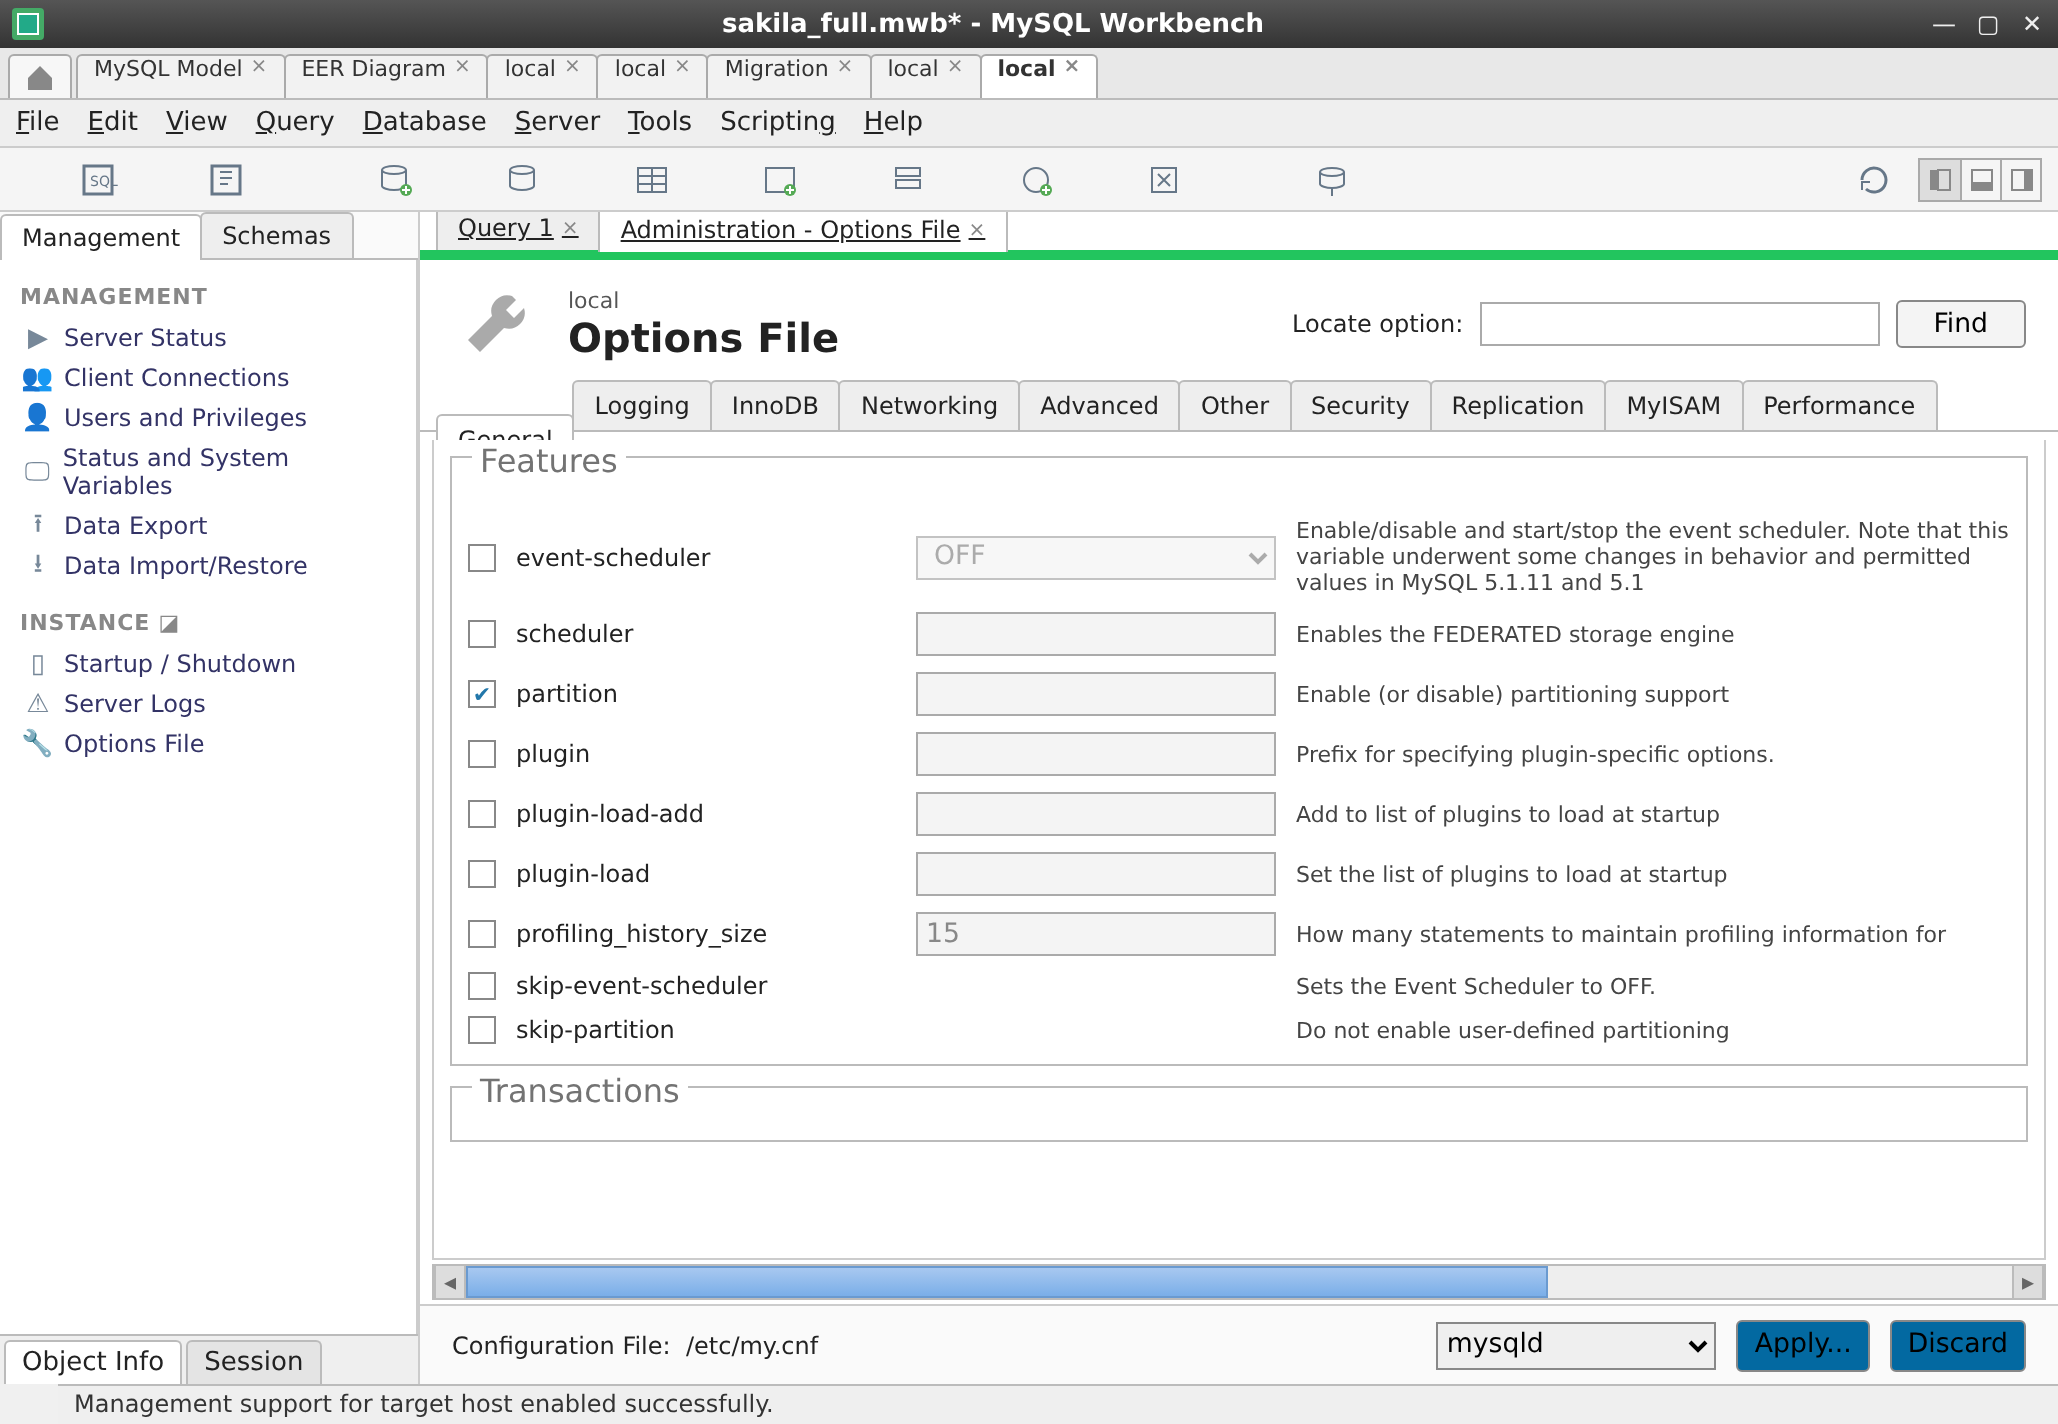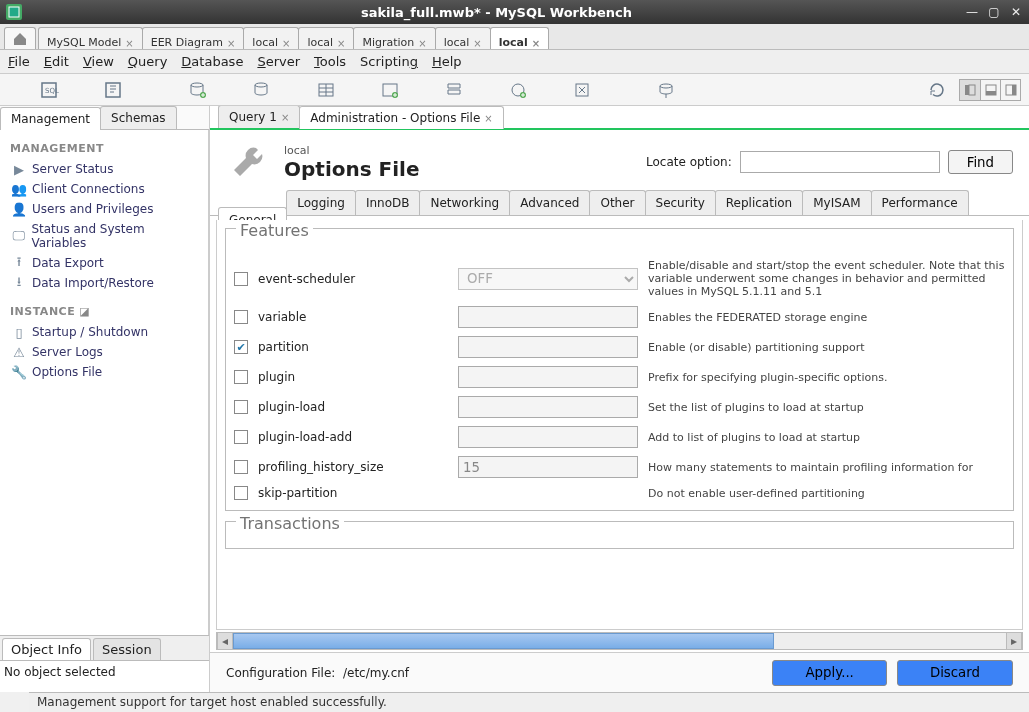--- a/index.html
+++ b/index.html
@@ -6,21 +6,21 @@
     body { background: #f0f0f0; width: 1029px; height: 712px; display: flex; flex-direction: column; overflow: hidden; font-size: 12px; color: #222; }
     
     .titlebar { height: 24px; background: linear-gradient(#555, #333); color: #fff; display: flex; align-items: center; padding: 0 6px; }
     .titlebar .ticon { width: 16px; height: 16px; background: #4a6; border-radius: 2px; margin-right: 6px; display: flex; align-items: center; justify-content: center; font-size: 10px;}
     .titlebar .title { flex: 1; text-align: center; font-weight: bold; font-size: 13px; }
     .titlebar .winbtns { display: flex; gap: 8px; }
     .titlebar .winbtn { width: 14px; height: 14px; display:flex;align-items:center;justify-content:center;color:#eee;font-size:12px;cursor:pointer;}
     
     .modeltabs { height: 26px; background: #e8e8e8; border-bottom: 1px solid #bbb; display: flex; align-items: flex-end; padding-left: 4px; gap: 0; }
     .hometab { width: 32px; height:22px; border:1px solid #aaa; border-bottom:none; background:#f7f7f7; display:flex;align-items:center;justify-content:center; border-radius:3px 3px 0 0; margin-right:2px;}
-    .mtab { height:22px; border:1px solid #aaa; border-bottom:none; background:#f2f2f2; padding:0 8px; display:flex;align-items:flex-end; border-radius:3px 3px 0 0; font-size:11px; color:#333; gap:4px; margin-right:-1px;}
+    .mtab { height:22px; border:1px solid #aaa; border-bottom:none; background:#f2f2f2; padding:0 8px; display:flex;align-items:flex-start; border-radius:3px 3px 0 0; font-size:11px; color:#333; gap:4px; margin-right:-1px;}
     .mtab.active{ background:#fff; font-weight:bold;}
     .mtab .x { color:#888; font-size:10px; cursor:pointer;}
     
     .menubar { height: 24px; background: #efefef; border-bottom: 1px solid #ccc; display: flex; align-items: center; padding: 0 8px; gap: 14px; font-size: 13px; }
     .menubar span { cursor: pointer; }
     .menubar span u { text-decoration: underline; }
     
     .toolbar { height: 32px; background: #f5f5f5; border-bottom: 1px solid #ccc; display: flex; align-items: center; padding: 0 8px; gap: 10px; }
     .toolbar .tbtn { width: 24px; height: 24px; display:flex;align-items:center;justify-content:center; color:#666; cursor:pointer; border-radius:2px;margin-left:30px;}
     .toolbar .spacer { flex: 1; }
@@ -38,21 +38,21 @@
     .mgmt .hdr { color:#888; font-weight:bold; letter-spacing:0.5px; font-size:11px; padding:4px 6px; display:flex;align-items:center;gap:4px;}
     .mgmt .item { display:flex;align-items:center;gap:6px; padding:3px 8px; color:#336; cursor:pointer;}
     .mgmt .item .ic{ width:14px;height:14px;display:flex;align-items:center;justify-content:center;color:#789; font-size:13px;}
     .bottomtabs { border-top:1px solid #bbb; background:#efefef; }
     .bottomtabs .tabrow{ display:flex; font-size:13px;}
     .bottomtabs .bt { padding:3px 8px; border:1px solid #bbb; border-bottom:none; background:#fff; border-radius:3px 3px 0 0; margin:2px 0 0 2px; cursor:pointer;}
     .bottomtabs .bt.inactive{ background:#e4e4e4;}
     .bottomtabs .content{ background:#fff; border-top:1px solid #bbb; padding:4px; height:32px;}
     
     .rightpanel { flex:1; display:flex; flex-direction:column; }
-    .qtabs { height: 24px; display:flex; align-items:flex-end; padding-left:8px; border-bottom:2px solid #22c55e; font-size:12px; gap:0;}
+    .qtabs { height: 24px; display:flex; align-items:flex-end; padding-left:8px; border-bottom:5px solid #22c55e; font-size:12px; gap:0;text-decoration:underline;}
     .qtabs .qt{ padding:4px 10px; border:1px solid #bbb; border-bottom:none; background:#eee; border-radius:3px 3px 0 0; margin-right:-1px; display:flex; align-items:center; gap:4px; cursor:pointer;}
     .qtabs .qt.active{ background:#fff; position:relative; top:1px;}
     .qtabs .qt .x{ color:#888; font-size:10px;}
     .admincontent { flex:1; display:flex; flex-direction:column; overflow:hidden;}
     .header { padding:10px 16px 6px; display:flex; align-items:center; gap:14px; }
     .header .wrench { width:44px;height:44px; color:#888; display:flex;align-items:center;justify-content:center; font-size:36px;}
     .header .titles{ flex:0 0 auto;}
     .header .titles .sub{ font-size:11px; color:#555;}
     .header .titles .main{ font-size:20px; font-weight:bold;}
     .header .locate { margin-left:auto; display:flex; align-items:center; gap:8px; font-size:12px;}
@@ -73,21 +73,21 @@
     .optrow .val input,.optrow .val select{ width:100%; height:22px; border:1px solid #aaa; background:#f4f4f4; padding:0 4px; color:#888;}
     .optrow .desc{ flex:1; color:#444; font-size:11px; }
     .hscroll { height:18px; border:1px solid #bbb; margin:2px 6px 2px 6px; background:#eee; position:relative; display:flex; align-items:center;}
     .hscroll .arrow{ width:16px;height:100%;display:flex;align-items:center;justify-content:center;color:#666;background:#ddd;border-left:1px solid #bbb;border-right:1px solid #bbb;cursor:pointer;}
     .hscroll .track{ flex:1; position:relative; height:100%;}
     .hscroll .thumb{ position:absolute; left:0; top:0; height:100%; width:70%; background:linear-gradient(#a8c8f0,#7aaee8); border:1px solid #6a9ad0;}
     .footer { height:40px; display:flex; align-items:center; padding:0 16px; gap:10px; border-top:1px solid #ccc; background:#fafafa;}
     .footer .cfglabel{ font-size:12px; }
     .footer .cfgspacer{ flex:1;}
     .footer select{ height:24px; width:140px; border:1px solid #888;}
-    .footer button{ height:26px; padding:0 32px; border:1px solid #888; background:#3b82f6; border-radius:3px; cursor:pointer;}
+    .footer button{ height:26px; padding:0 8px; border:1px solid #888; background:#0369a1; border-radius:3px; cursor:pointer;}
     .statusbar{ height:20px; border-top:1px solid #bbb; background:#efefef; padding:2px 8px; font-size:12px; color:#333;margin-left:29px;}
     svg{display:block;}
   </style>
 </head>
 <body>
 
 <div class="titlebar">
   <div class="ticon">
     <svg width="12" height="12" viewBox="0 0 12 12">
         <rect x="1" y="1" width="10" height="10" fill="#2a8" stroke="#fff"></rect>
@@ -294,21 +294,20 @@
       <div class="item">
           <span class="ic">🔧</span>
           <span>Options File</span>
         </div>
     </div>
     <div class="bottomtabs">
       <div class="tabrow">
         <div class="bt">Object Info</div>
         <div class="bt inactive">Session</div>
       </div>
-      <div class="content">No object selected</div>
     </div>
   </div>
 
   <div class="rightpanel">
     <div class="qtabs">
       <div class="qt">
           <span>Query 1</span>
           <span class="x">×</span>
         </div>
       <div class="qt active">
@@ -354,53 +353,59 @@
             <span class="legend">Features</span>
 
             <div class="optrow">
               <div class="ck"></div>
               <div class="name">event-scheduler</div>
               <div class="val"><select disabled=""><option>OFF</option></select></div>
               <div class="desc">Enable/disable and start/stop the event scheduler. Note that this variable underwent some changes in behavior and permitted values in MySQL 5.1.11 and 5.1</div>
             </div>
             <div class="optrow">
               <div class="ck"></div>
-              <div class="name">variable</div>
+              <div class="name">scheduler</div>
               <div class="val"><input type="text" disabled="" value="" style=""></div>
               <div class="desc">Enables the FEDERATED storage engine</div>
             </div>
             <div class="optrow">
               <div class="ck checked"></div>
               <div class="name">partition</div>
               <div class="val"><input type="text" disabled="" style=""></div>
               <div class="desc">Enable (or disable) partitioning support</div>
             </div>
             <div class="optrow">
               <div class="ck"></div>
               <div class="name">plugin</div>
               <div class="val"><input type="text" disabled="" style=""></div>
               <div class="desc">Prefix for specifying plugin-specific options.</div>
             </div>
             <div class="optrow">
               <div class="ck"></div>
+              <div class="name">plugin-load-add</div>
+              <div class="val"><input type="text" disabled="" style=""></div>
+              <div class="desc">Add to list of plugins to load at startup</div>
+            </div>
+            <div class="optrow">
+              <div class="ck"></div>
               <div class="name">plugin-load</div>
               <div class="val"><input type="text" disabled="" style=""></div>
               <div class="desc">Set the list of plugins to load at startup</div>
             </div>
             <div class="optrow">
               <div class="ck"></div>
-              <div class="name">plugin-load-add</div>
-              <div class="val"><input type="text" disabled="" style=""></div>
-              <div class="desc">Add to list of plugins to load at startup</div>
-            </div>
-            <div class="optrow">
-              <div class="ck"></div>
               <div class="name">profiling_history_size</div>
               <div class="val"><input type="text" disabled="" value="15" style=""></div>
               <div class="desc">How many statements to maintain profiling information for</div>
+            </div>
+            <div class="optrow">
+              <div class="ck"></div>
+              <div class="name">skip-event-scheduler</div>
+              <div class="val"></div>
+              <div class="desc">Sets the Event Scheduler to OFF.</div>
             </div>
             <div class="optrow">
               <div class="ck"></div>
               <div class="name">skip-partition</div>
               <div class="val"></div>
               <div class="desc">Do not enable user-defined partitioning</div>
             </div>
           </div>
 
           <div class="fieldset" style="min-height:10px; padding-bottom:0;">
@@ -415,20 +420,21 @@
             <div class="thumb"></div>
           </div>
         <div class="arrow">▸</div>
       </div>
 
       <div class="footer">
         <span class="cfglabel">
           <span>Configuration File:</span>&nbsp;&nbsp;<span>/etc/my.cnf</span>
         </span>
         <div class="cfgspacer"></div>
+        <select><option>mysqld</option></select>
         <button>Apply...</button>
         <button>Discard</button>
       </div>
     </div>
   </div>
 </div>
 
 <div class="statusbar">Management support for target host enabled successfully.</div>
 
 </body></html>

